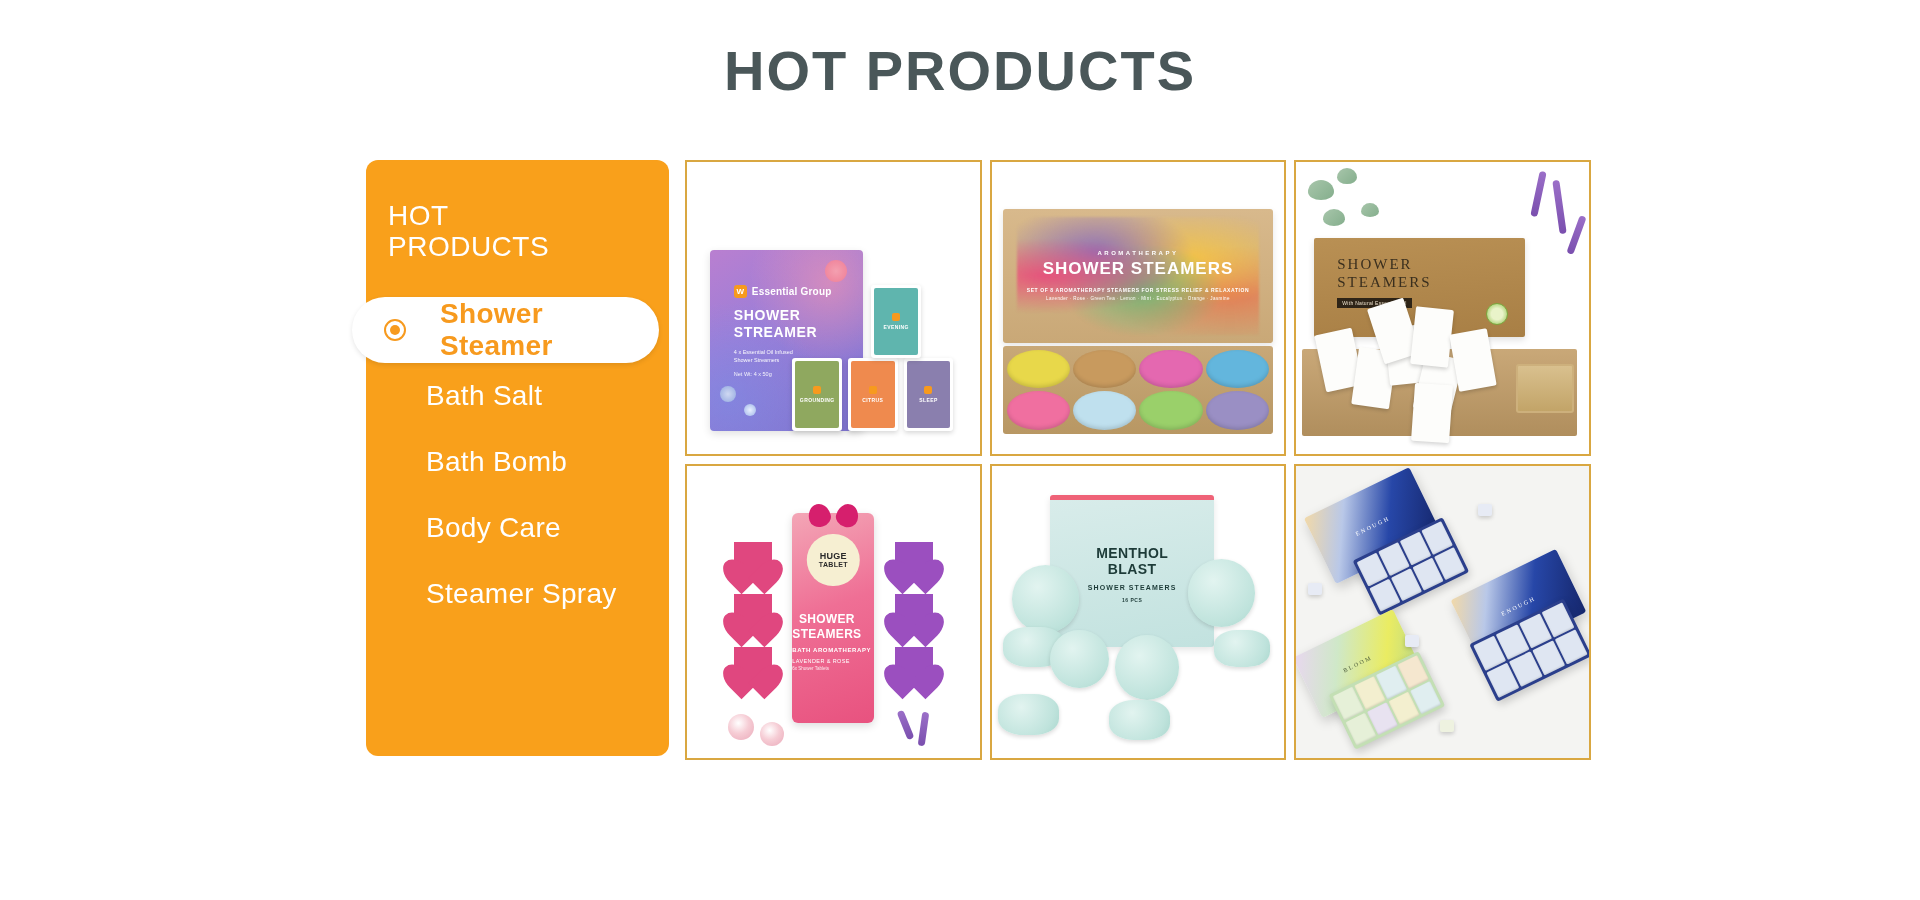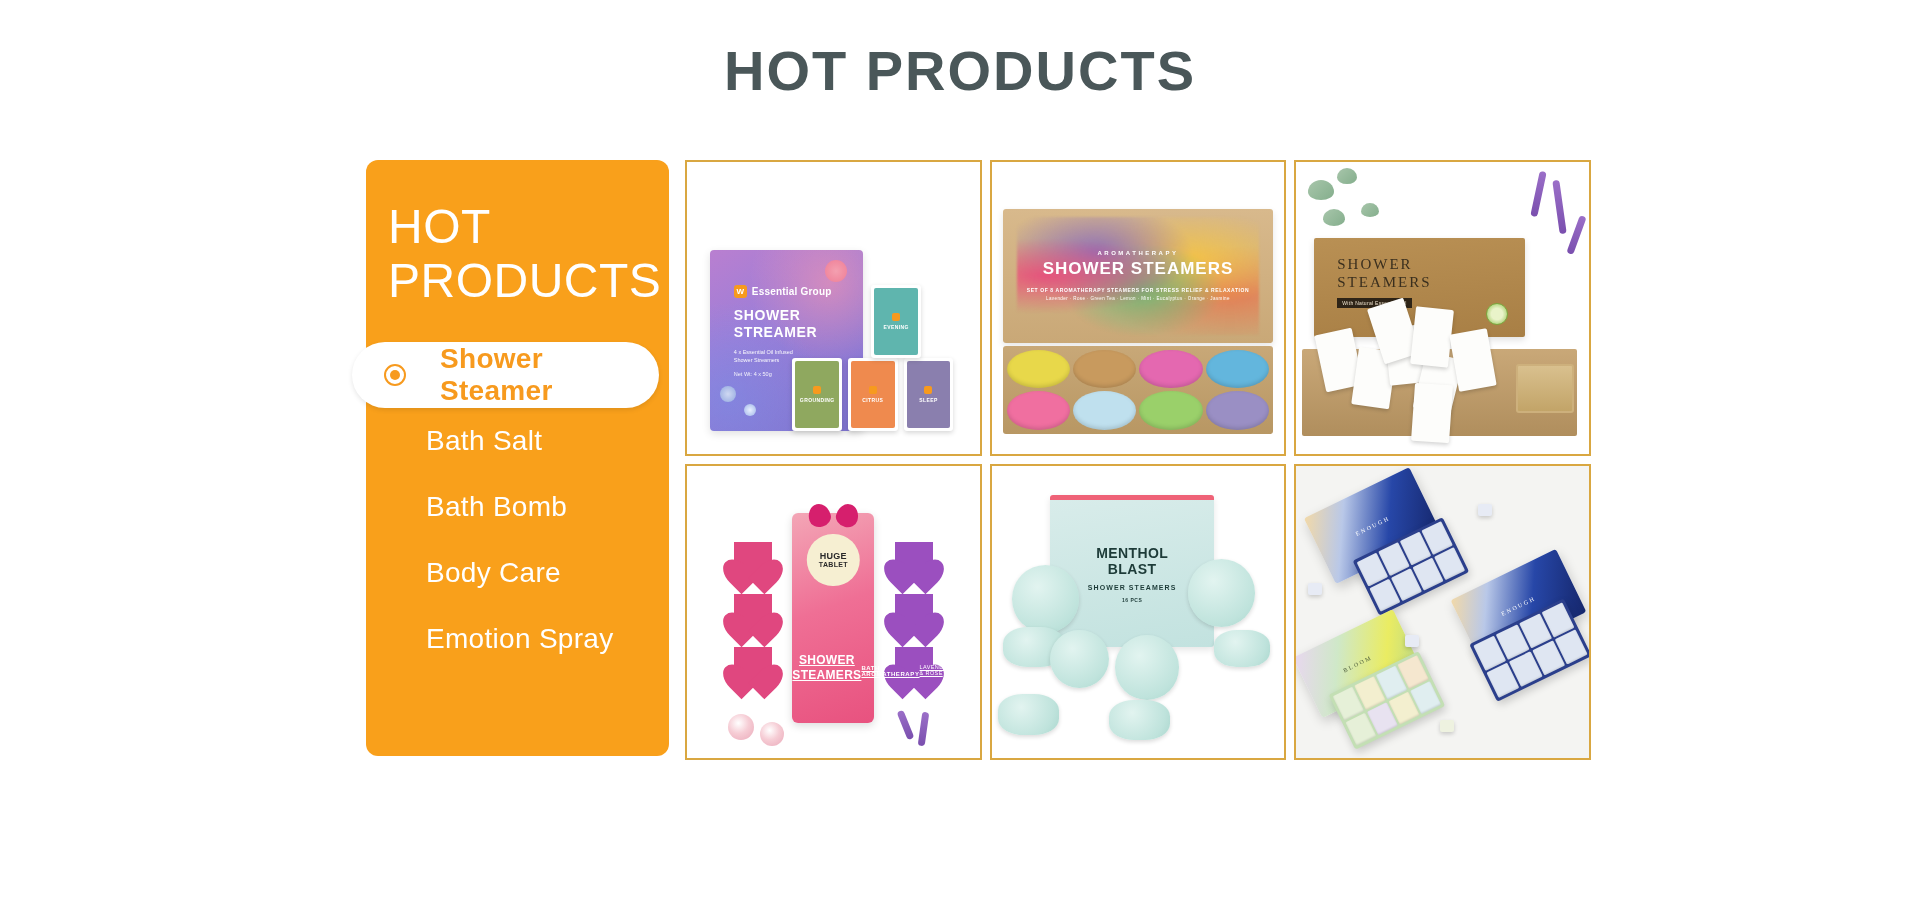--- a/index.html
+++ b/index.html
@@ -37,21 +37,21 @@
     position: relative;
     width: 303px;
     flex: 0 0 303px;
     background: #F9A01B;
     border-radius: 12px;
     padding: 40px 0 34px 0;
     height: 596px;
   }
   .sidebar-title {
     color: #ffffff;
-    font-size: 48px;
+    font-size: 28px;
     font-weight: 400;
     line-height: 1.12;
     padding: 0 24px 0 22px;
     letter-spacing: .5px;
     white-space: pre-line;
   }
   .menu { margin-top: 34px; display: flex; flex-direction: column; }
   .menu-item {
     height: 66px;
     display: flex;
@@ -213,23 +213,22 @@
   .soapdish { position:absolute; right:5%; bottom:14%; width:20%; height:17%;
               background: linear-gradient(180deg,#d9c08e,#c2a468); border-radius:3px;
               border:2px solid #cdb07c; }
 
   
   .c4-tube {
     position:absolute; left:36%; top:16%; width:28%; height:72%;
     border-radius: 6px;
     background: linear-gradient(160deg,#f3a6b6 0%, #ef6f95 45%, #e8527f 100%);
     box-shadow: 0 3px 8px rgba(0,0,0,.14);
-    color:#fff; display:flex; align-items:center;
+    color:#fff; display:flex; flex-direction:column; align-items:flex-start;
     padding-top: 34%;
-    text-decoration: underline;
   }
   .c4-bow { position:absolute; top:-7%; left:50%; transform:translateX(-50%);
             width:60%; height:16%; }
   .c4-bow::before, .c4-bow::after {
     content:""; position:absolute; top:18%; width:44%; height:68%;
     background:#d61f6d; border-radius:50% 50% 50% 50%/60% 60% 40% 40%;
   }
   .c4-bow::before { left:0; transform: rotate(-16deg); }
   .c4-bow::after  { right:0; transform: rotate(16deg); }
   .c4-badge {
@@ -311,21 +310,21 @@
 
         <div class="menu-item">
           <span>Bath Bomb</span>
         </div>
 
         <div class="menu-item">
           <span>Body Care</span>
         </div>
 
         <div class="menu-item">
-          <span>Emotion Spray</span>
+          <span>Steamer Spray</span>
         </div>
       </nav>
     </aside>
 
     <section class="grid">
 
       <article class="card">
         <div class="c1-wrap">
           <div class="c1-box">
             <div class="c1-brandrow">

